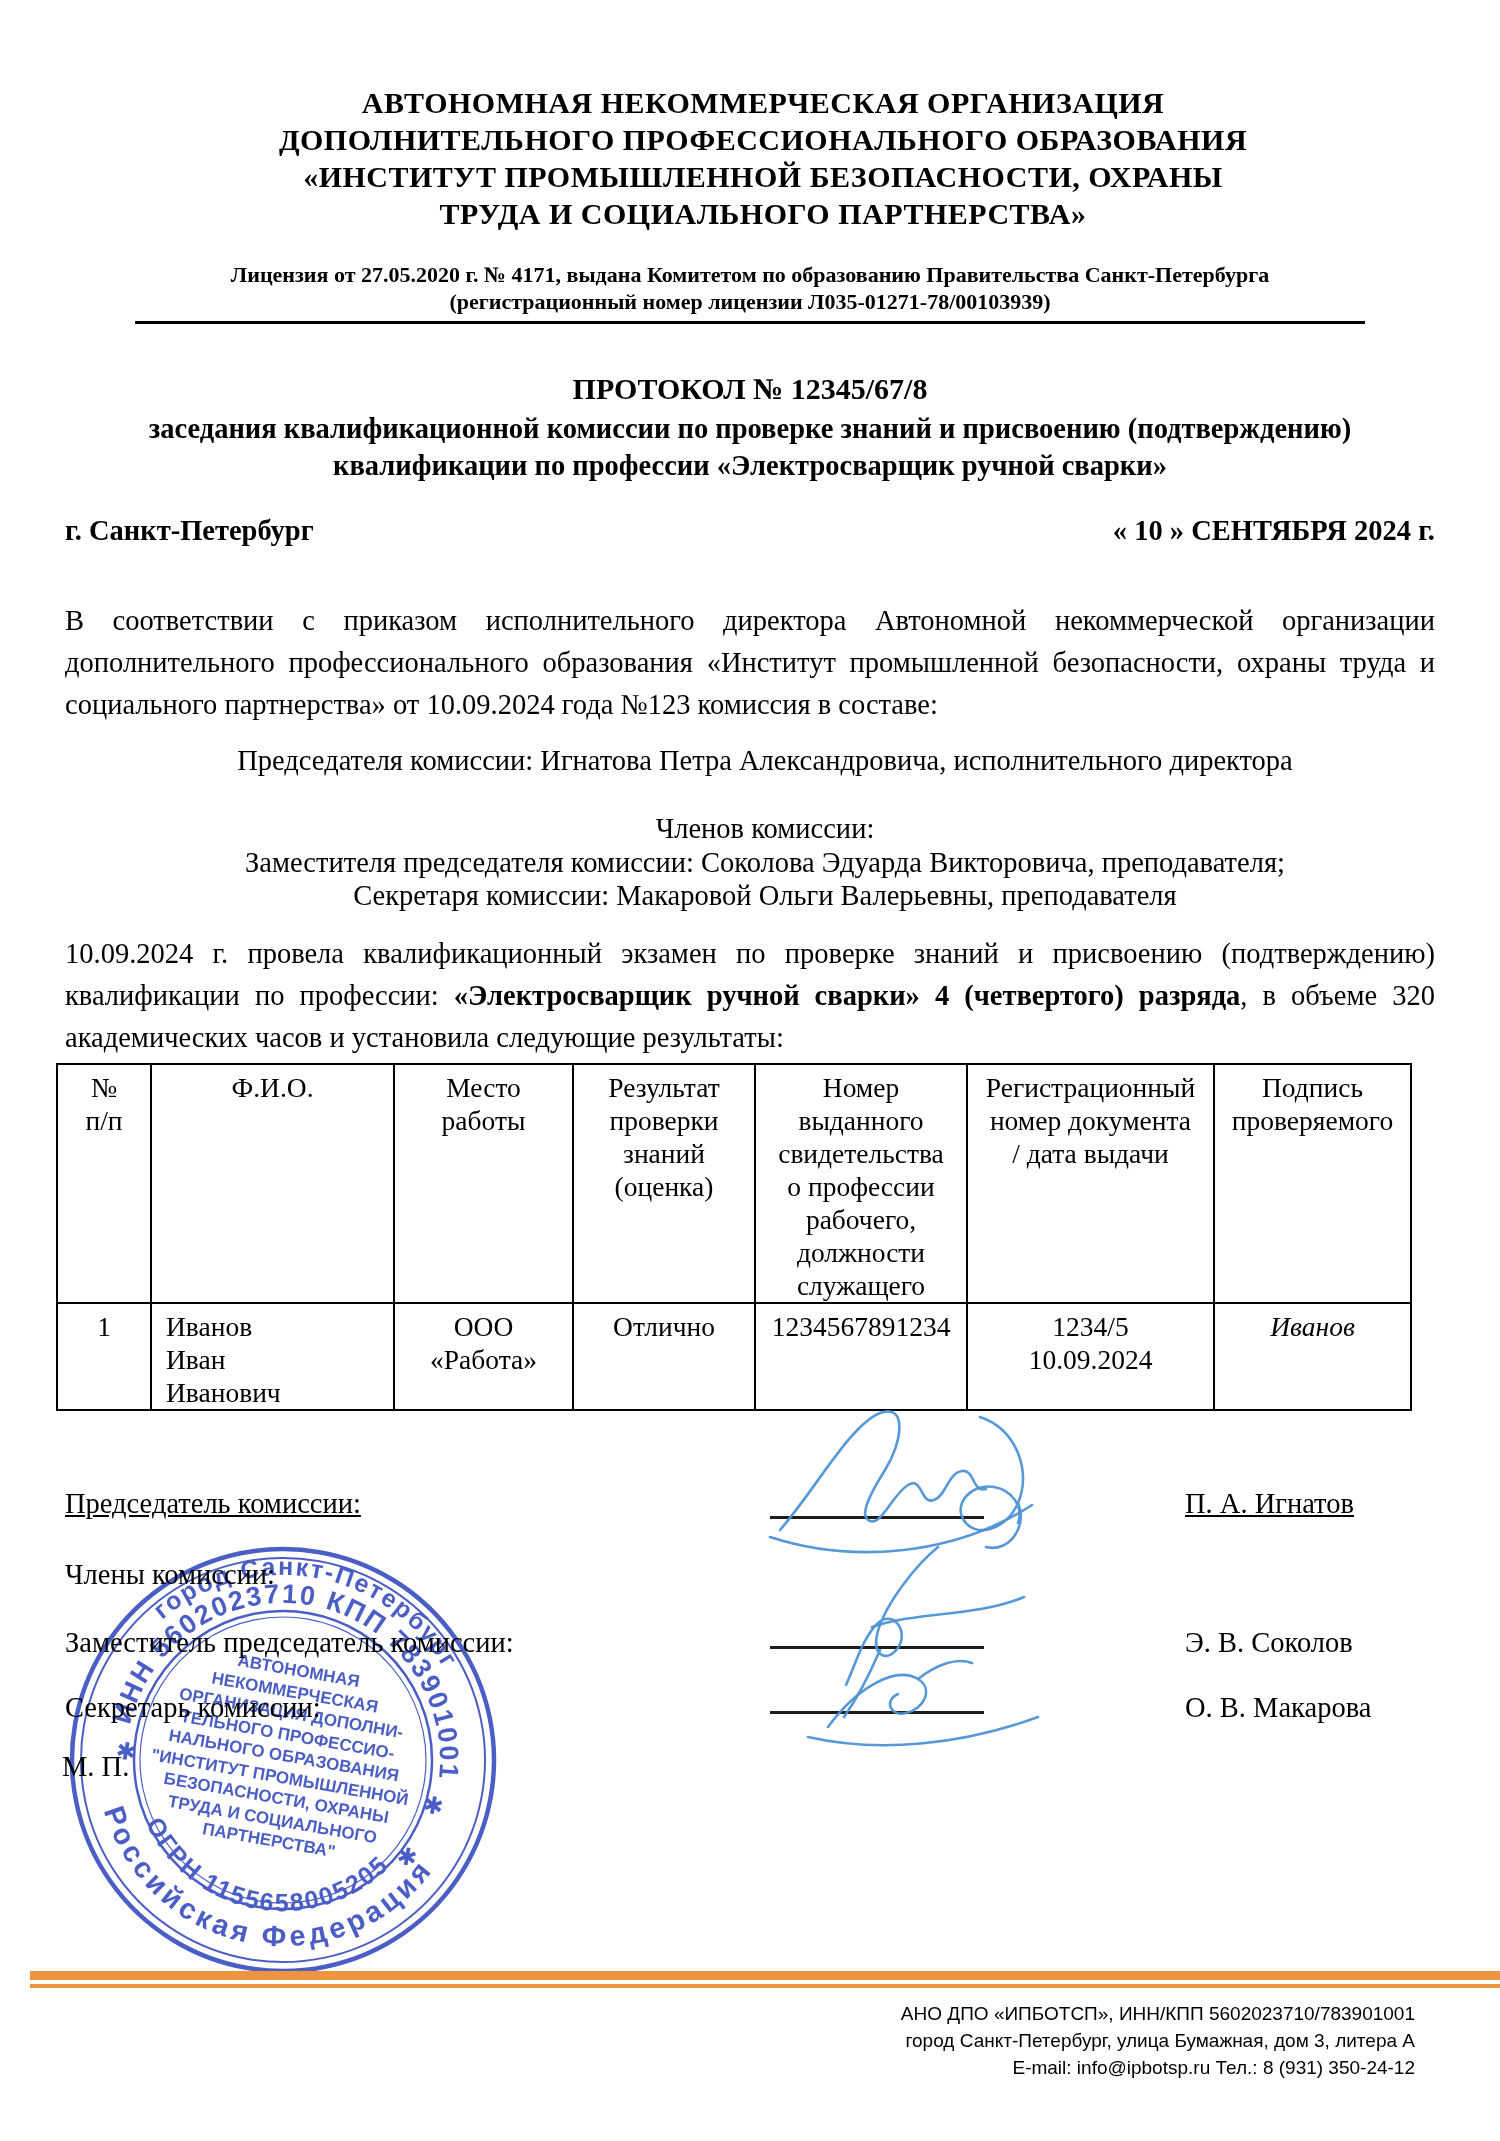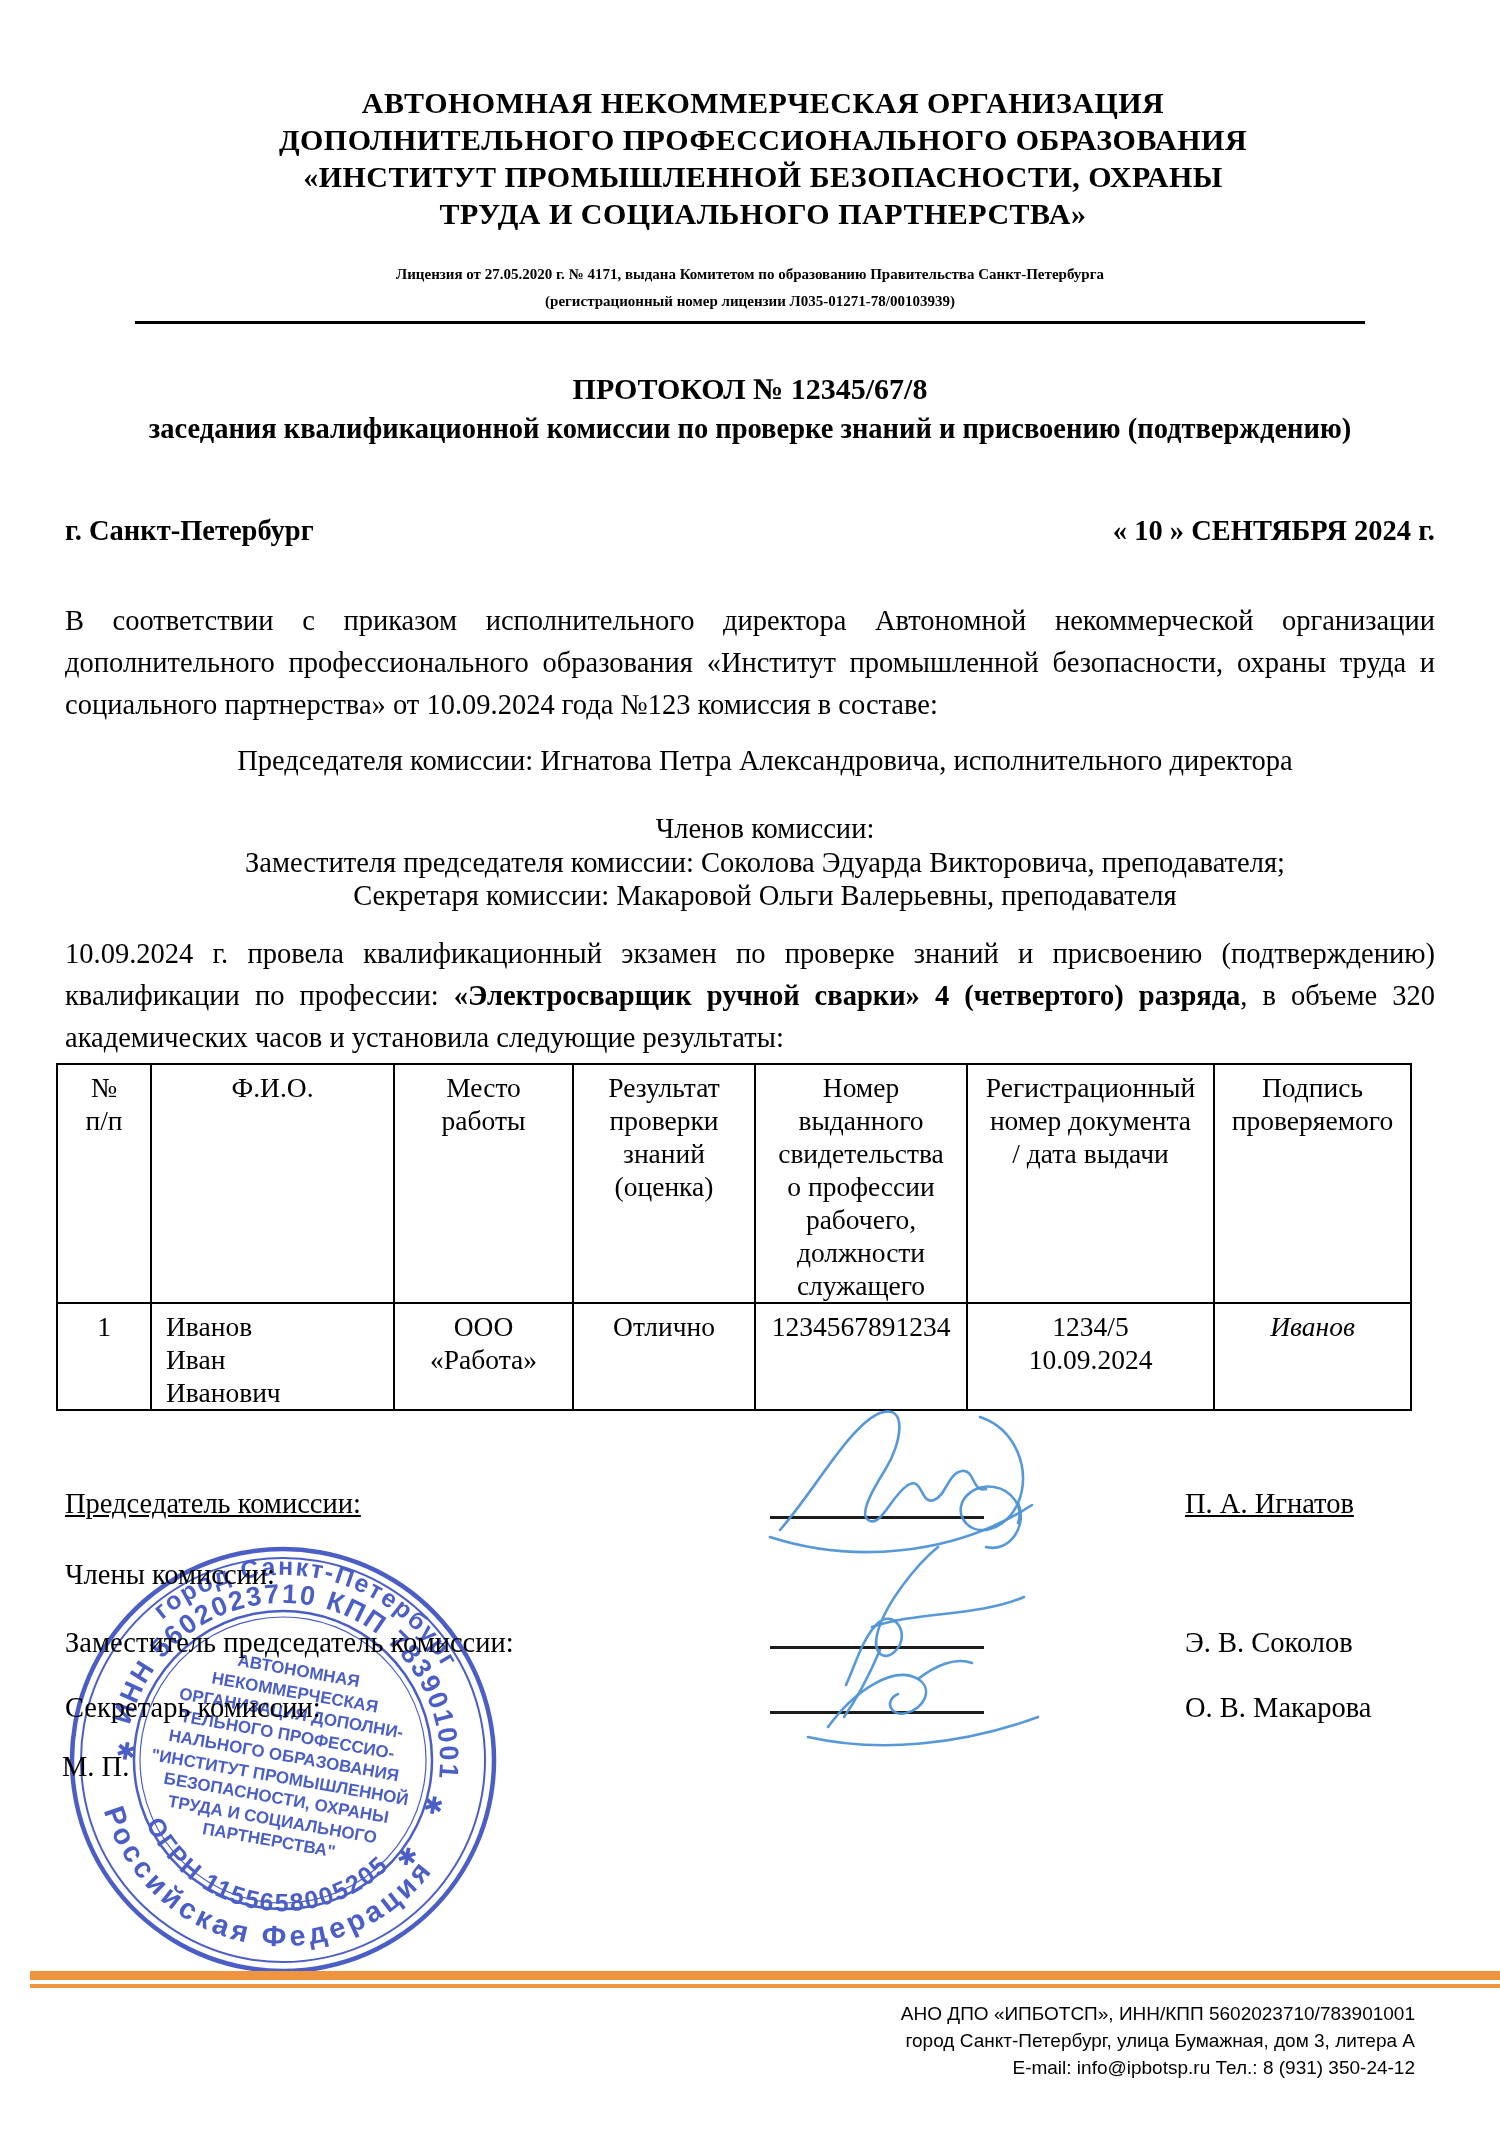--- a/index.html
+++ b/index.html
@@ -5,21 +5,21 @@
   html,body { margin:0; padding:0; }
   body {
     width:1500px; height:2141px; position:relative; background:#ffffff;
     font-family:"Liberation Serif","DejaVu Serif",serif; color:#000;
     overflow:hidden;
   }
   .abs { position:absolute;text-align:center; }
   .centered { text-align:center; width:100%; left:0; }
 
   .org-name { top:84px; font-weight:bold; font-size:30px; line-height:37px; letter-spacing:.5px;padding-left:13px; }
-  .license  { top:261px; font-weight:bold; font-size:15px; line-height:27px; }
+  .license  { top:261px; font-weight:bold; font-size:22px; line-height:27px; }
   .rule     { top:321px; left:135px; width:1230px; height:3px; background:#000; }
 
   .doc-title    { top:372px; font-weight:bold; font-size:30px; }
   .doc-subtitle { top:410px; font-weight:bold; font-size:28.5px; line-height:37px; }
 
   .city { top:515px; left:65px;  font-weight:bold; font-size:28.5px; }
   .date { top:515px; right:65px; font-weight:bold; font-size:28.5px; }
 
   .para { left:65px; width:1370px; font-size:28.5px; line-height:42px; text-align:justify; }
   .para1 { top:600px; }
@@ -86,20 +86,21 @@
 <div class="abs centered license">
   <div>Лицензия от 27.05.2020 г. № 4171, выдана Комитетом по образованию Правительства Санкт-Петербурга</div>
   <div>(регистрационный номер лицензии Л035-01271-78/00103939)</div>
 </div>
 
 <div class="abs rule"></div>
 
 <div class="abs centered doc-title">ПРОТОКОЛ № 12345/67/8</div>
 <div class="abs centered doc-subtitle">
   <div>заседания квалификационной комиссии по проверке знаний и присвоению (подтверждению)</div>
+  <div>квалификации по профессии «Электросварщик ручной сварки»</div>
 </div>
 
 <div class="abs city">г. Санкт-Петербург</div>
 <div class="abs date">« 10 » СЕНТЯБРЯ 2024 г.</div>
 
 <div class="abs para para1">В соответствии с приказом исполнительного директора Автономной некоммерческой организации дополнительного профессионального образования «Институт промышленной безопасности, охраны труда и социального партнерства» от 10.09.2024 года №123 комиссия в составе:</div>
 
 <div class="abs plain-line l-chair">Председателя комиссии: Игнатова Петра Александровича, исполнительного директора</div>
 <div class="abs plain-line l-members">Членов комиссии:</div>
 <div class="abs plain-line l-deputy">Заместителя председателя комиссии: Соколова Эдуарда Викторовича, преподавателя;</div>

